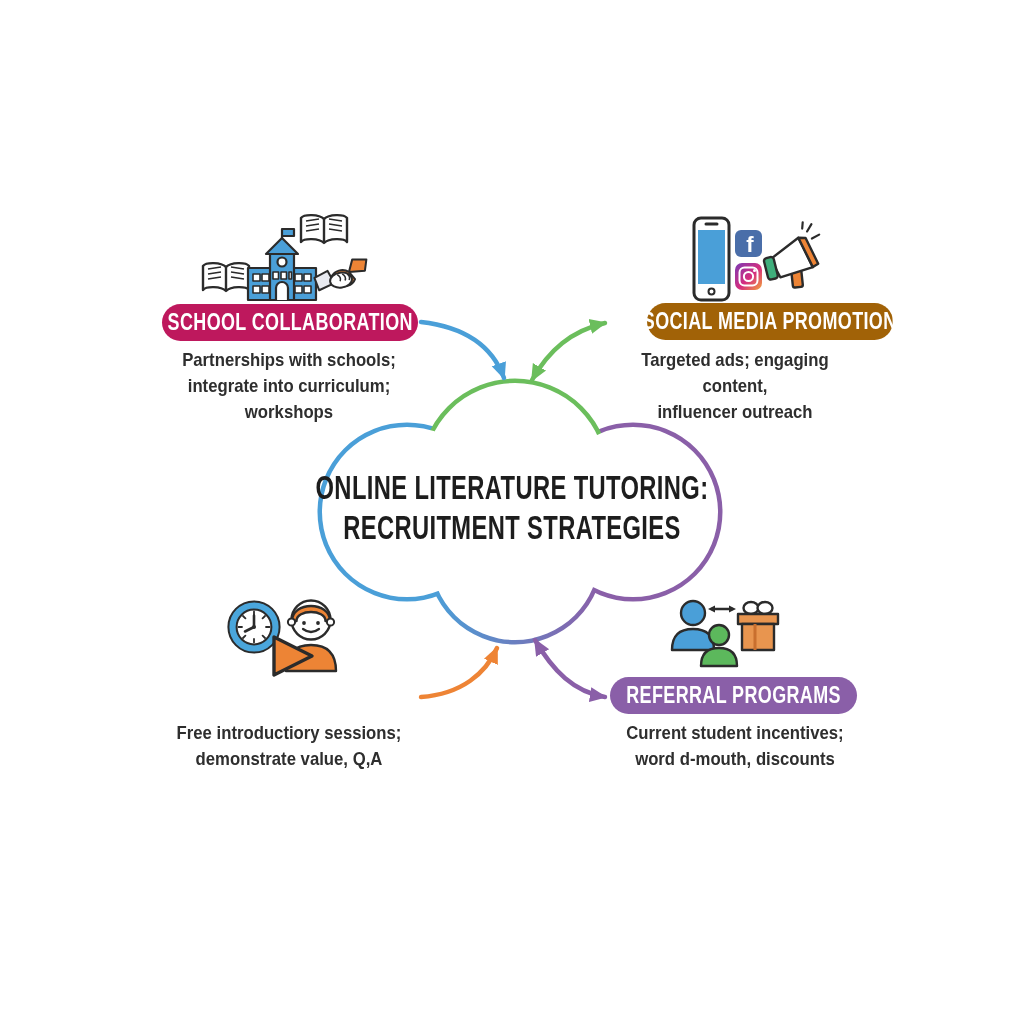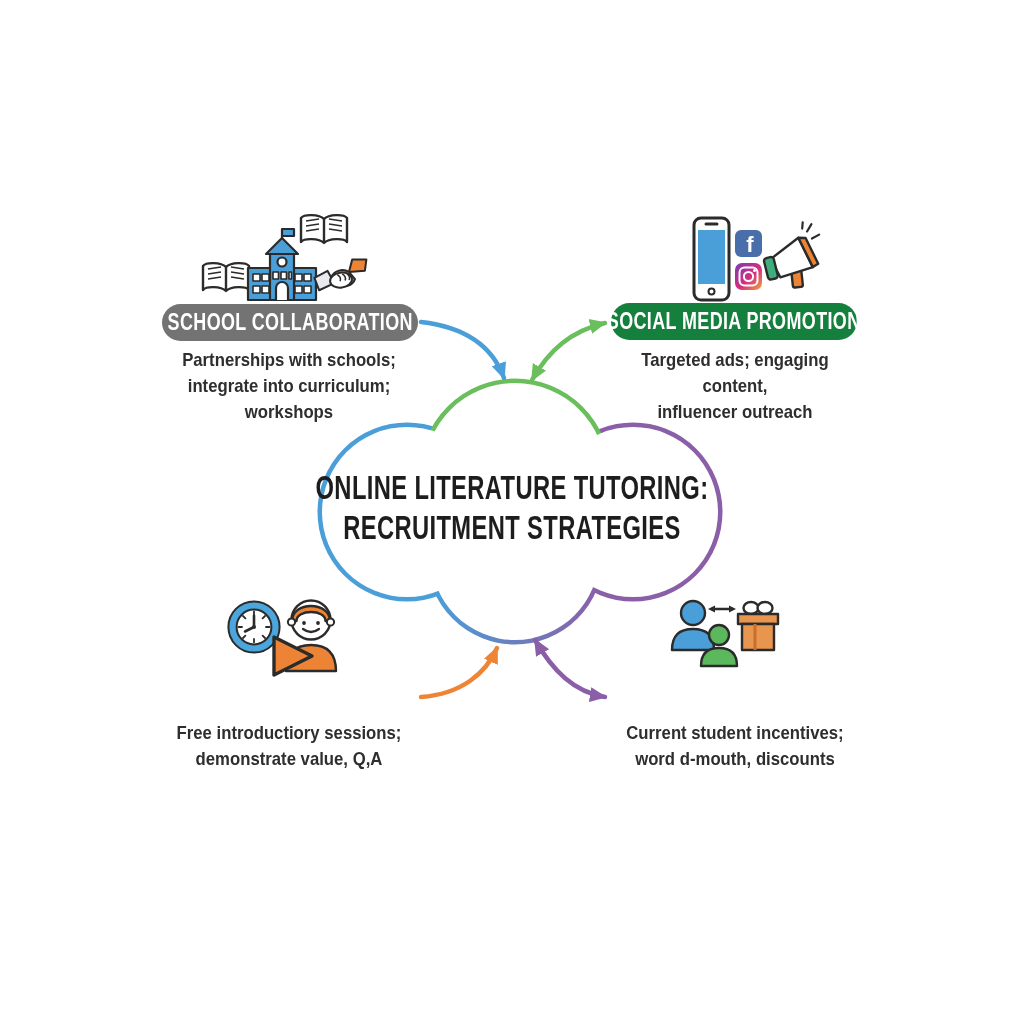--- a/index.html
+++ b/index.html
@@ -127,21 +127,21 @@
     <g transform="translate(118,48) rotate(-8 28 20)" stroke="#2b2b2b" stroke-width="2" stroke-linejoin="round">
       <polygon points="1,14 15,9 20,22 4,27" fill="#E8EAF0"></polygon>
       <polygon points="55,3 41,1 36,13 52,14" fill="#ED8435"></polygon>
       <path d="M36,13 C30,8 22,10 18,15 L22,24 C28,29 38,27 41,21 Z" fill="#ED8435"></path>
       <ellipse cx="27" cy="20" rx="11" ry="7.5" fill="#fff"></ellipse>
       <g stroke-width="1.5" fill="none">
           <path d="M24,14 q4,3 2,7 M29,14 q4,3 2,7 M34,15 q3,3 1,6"></path>
         </g>
     </g>
   </svg>
-  <div class="banner banner-school" style="background: #737373; justify-content: center;">
+  <div class="banner banner-school" style="background: #be185d; justify-content: center;">
     <span class="cond">SCHOOL COLLABORATION</span>
   </div>
   <div class="desc desc-school">
     <div>Partnerships with schools;</div>
     <div>integrate into curriculum;</div>
     <div>workshops</div>
   </div>
 
   <svg class="icons" style="left:688px;top:214px" width="134" height="92" viewBox="0 0 134 92">
     <g transform="translate(6,4)">
@@ -163,21 +163,21 @@
     <g transform="translate(76,14) rotate(-14 28 34)" stroke="#2b2b2b" stroke-width="2.4" stroke-linejoin="round">
       <rect x="24" y="42" width="10" height="18" rx="2" fill="#ED8435" transform="rotate(8 29 51)"></rect>
       <polygon points="8,26 40,12 47,44 13,46" fill="#fff"></polygon>
       <polygon points="40,12 47,14 53,42 47,44" fill="#ED8435"></polygon>
       <rect x="1" y="24" width="10" height="22" rx="3" fill="#3FAE7C"></rect>
       <g stroke-width="2.2" stroke-linecap="round" fill="none">
         <path d="M50,8 L56,2 M53,16 L61,14 M46,4 L48,-2"></path>
       </g>
     </g>
   </svg>
-  <div class="banner banner-social" style="background: #15803d;">
+  <div class="banner banner-social" style="background: #a16207; margin-left: 36px;">
     <span class="cond">SOCIAL MEDIA PROMOTION</span>
   </div>
   <div class="desc desc-social">
     <div>Targeted ads; engaging content,</div>
     <div>influencer outreach</div>
   </div>
 
   <svg class="icons" style="left:226px;top:593px" width="116" height="88" viewBox="0 0 116 88">
     <g transform="translate(2,8)">
       <circle cx="26" cy="26" r="21.5" fill="#fff" stroke="#4AA6DC" stroke-width="8"></circle>
@@ -226,18 +226,21 @@
       <path d="M35,70 Q35,52 53,52 Q71,52 71,70 Z" fill="#5CB85C"></path>
     </g>
     <g transform="translate(72,2)" stroke="#2b2b2b" stroke-width="2.4" stroke-linejoin="round">
       <ellipse cx="13" cy="10" rx="7.5" ry="6" fill="#fff"></ellipse>
       <ellipse cx="27" cy="10" rx="7.5" ry="6" fill="#fff"></ellipse>
       <rect x="0" y="16" width="40" height="10" fill="#E8954F"></rect>
       <rect x="4" y="26" width="32" height="26" fill="#E8954F"></rect>
       <path d="M17,26 L17,52" fill="none" stroke="#c96f2e" stroke-width="3"></path>
     </g>
   </svg>
+  <div class="banner banner-referral" style="background: rgb(138, 95, 168);">
+    <span class="cond">REFERRAL PROGRAMS</span>
+  </div>
   <div class="desc desc-referral">
     <div>Current student incentives;</div>
     <div>word d-mouth, discounts</div>
   </div>
 
 </div>
 
 </body></html>

